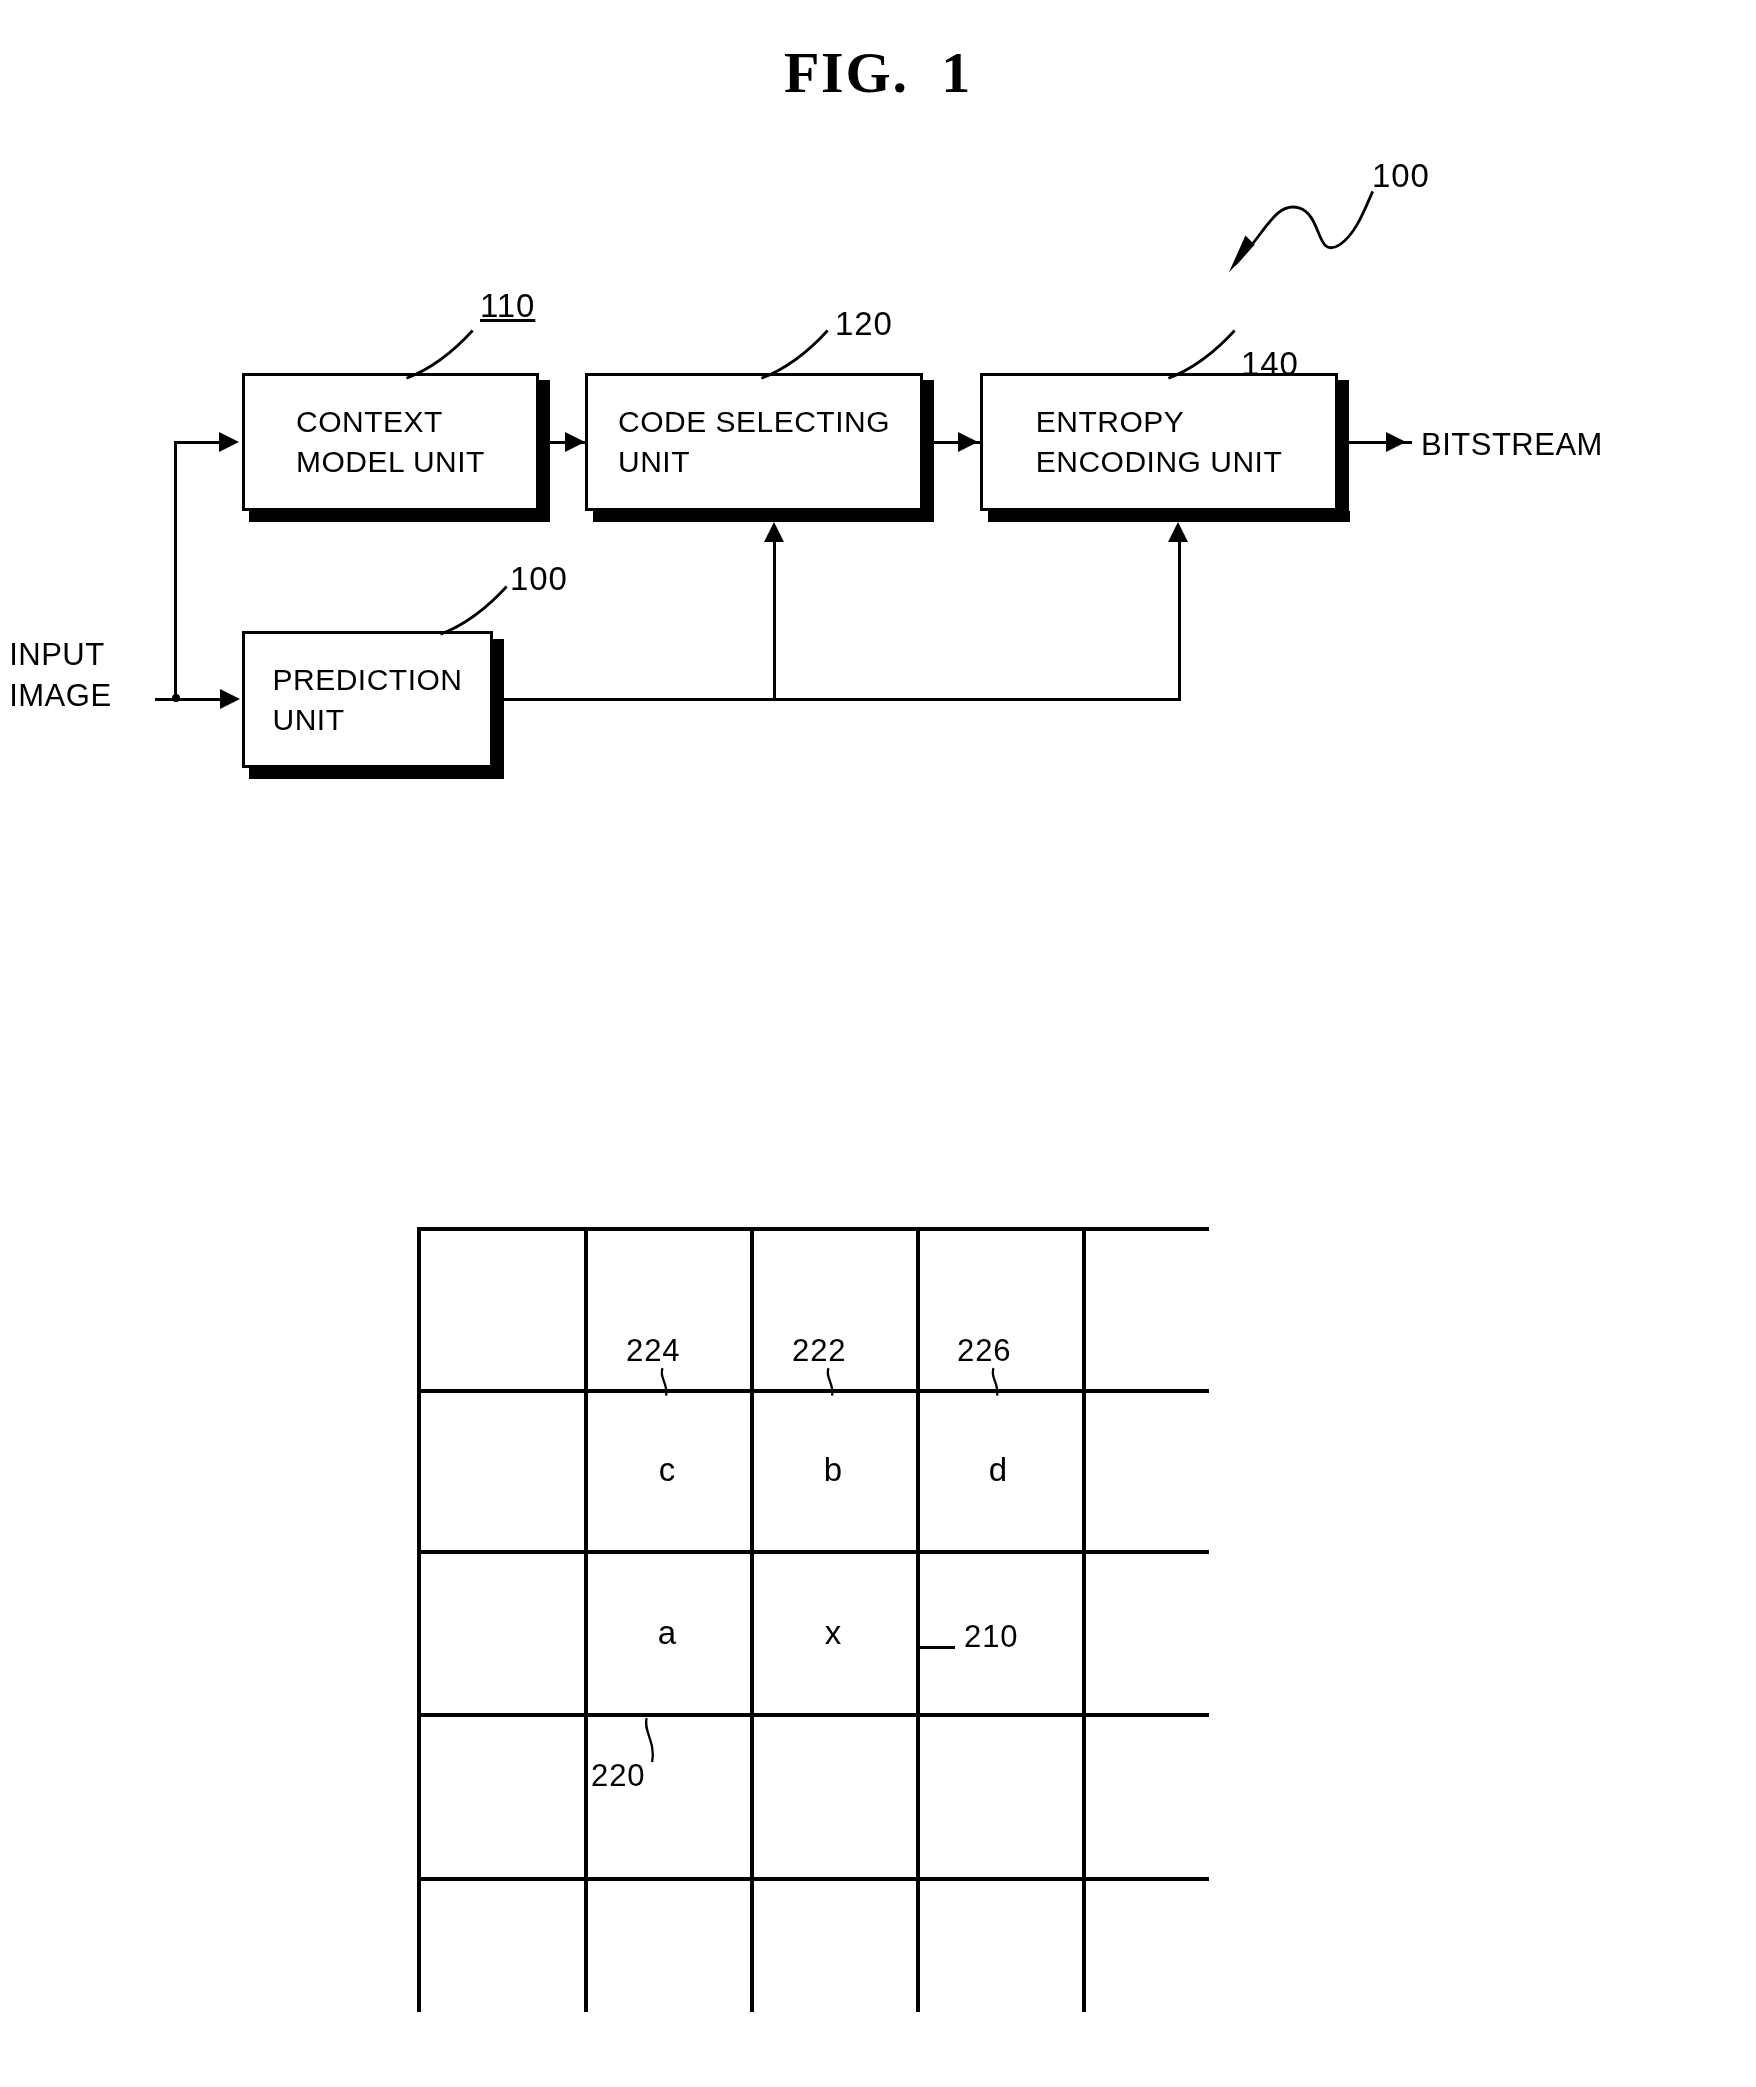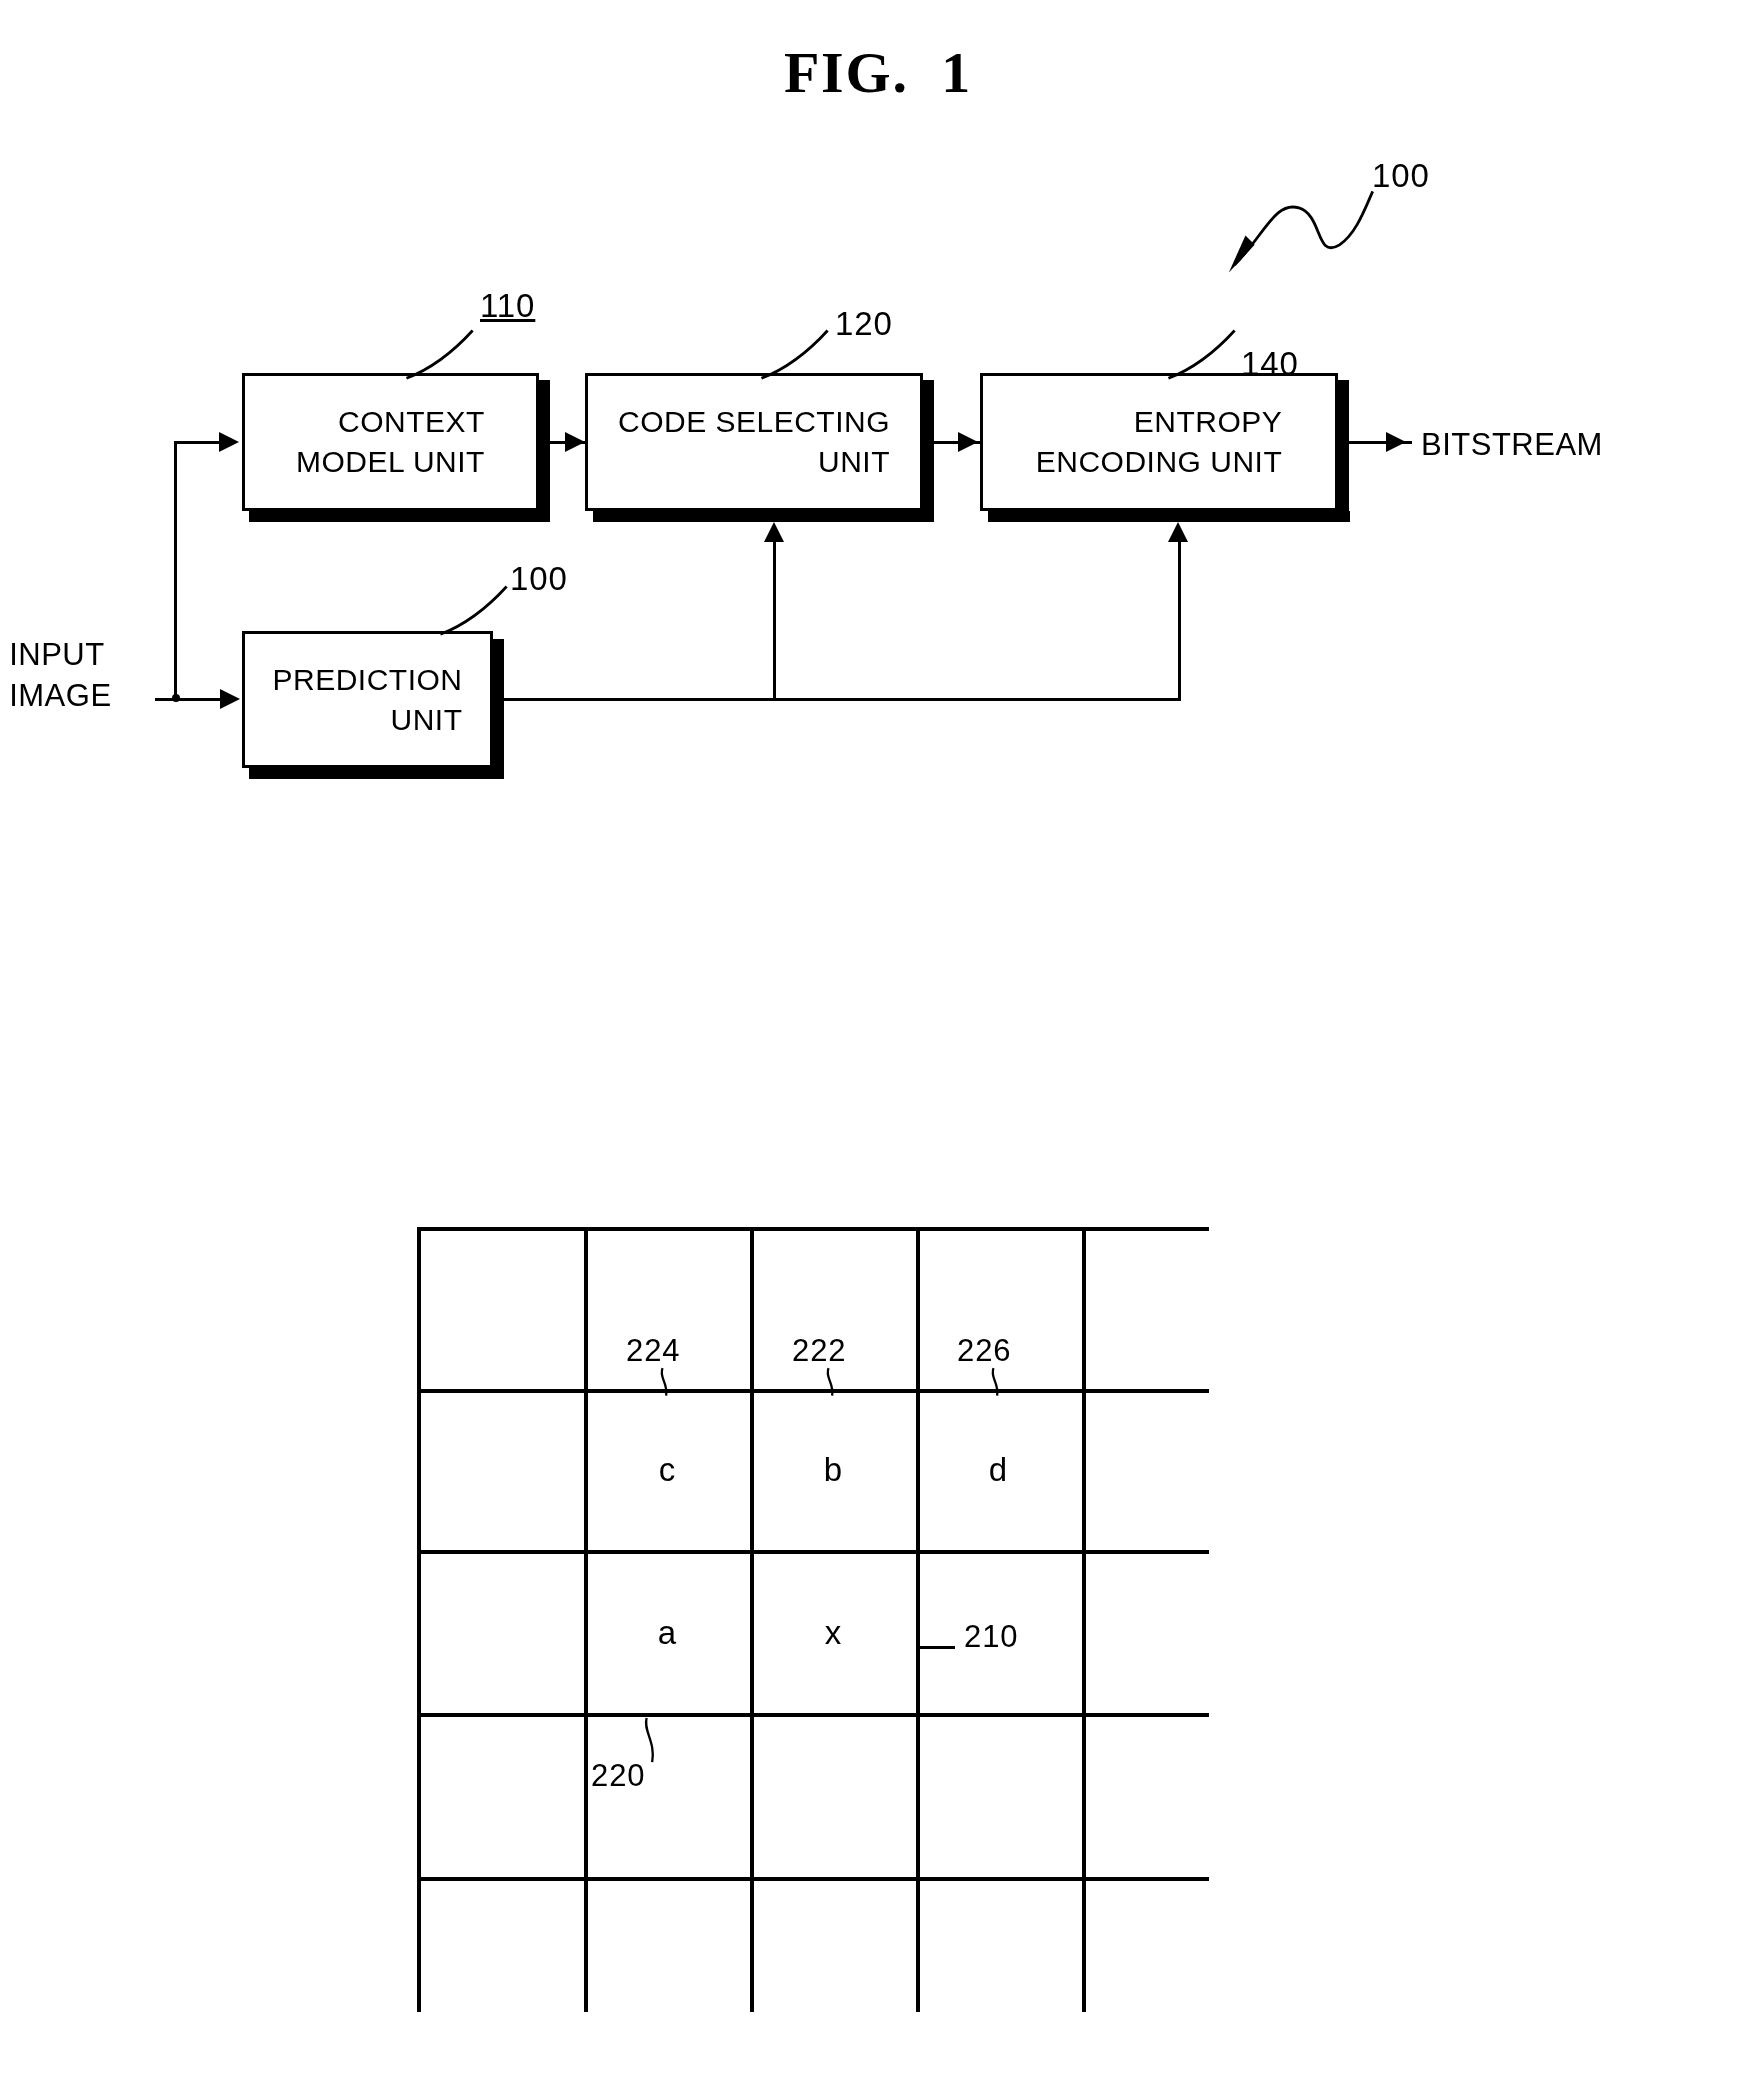--- a/index.html
+++ b/index.html
@@ -36,21 +36,21 @@
 
   
   .blk {
     position: absolute;
     border: 3.7px solid #000;
     background: #fff;
     box-sizing: border-box;
     display: flex;
     align-items: center;
     justify-content: center;
-    text-align: right;
+    text-align: left;
     font-size: 30px;
     line-height: 1.32;
     letter-spacing: 0.5px;
     z-index: 3;
   }
   .blk .blk-text { display: block; white-space: pre-line; }
   
   .shadow-r {
     position: absolute;
     background: #000;

